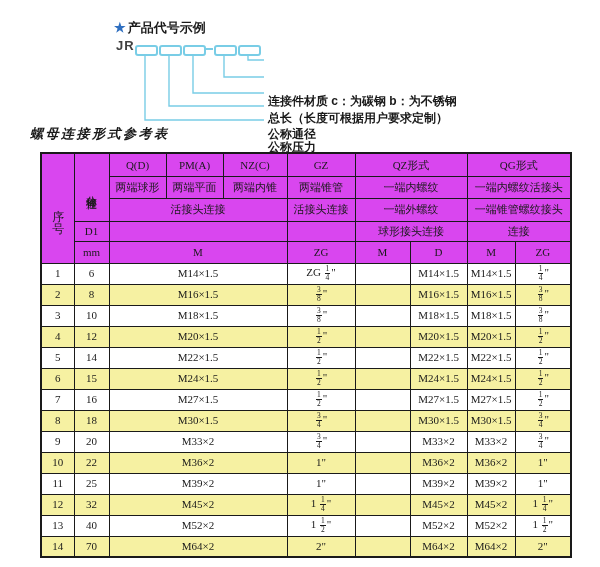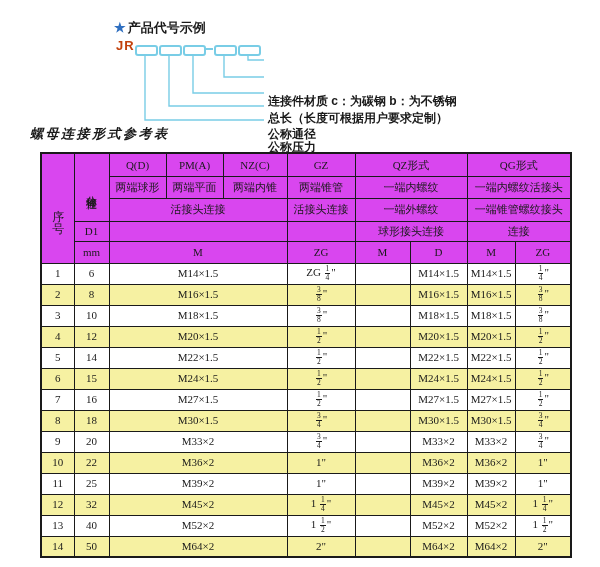--- a/index.html
+++ b/index.html
@@ -4,21 +4,21 @@
 <style>
   html,body{margin:0;padding:0;}
   body{
     width:600px;height:567px;position:relative;background:#ffffff;
     font-family:"Liberation Sans",sans-serif;color:#1a1a1a;overflow:hidden;
   }
   
   .diagram{position:absolute;left:0;top:0;width:600px;height:150px;padding-left:24px;}
   .star-title{position:absolute;left:114px;top:19px;font-size:13px;font-weight:bold;}
   .star-title .star{color:#2f6fc0;margin-right:2px;}
-  .jr{position:absolute;left:116px;top:38px;font-size:13px;font-weight:bold;color:#c2410c;letter-spacing:1px;}
+  .jr{position:absolute;left:116px;top:38px;font-size:13px;font-weight:bold;color:#404040;letter-spacing:1px;}
   .code-box{position:absolute;top:45px;width:19px;height:7px;border:2px solid #79cde6;border-radius:3px;background:#fff;}
   .cb1{left:135px}.cb2{left:159px}.cb3{left:183px}.cb4{left:214px}.cb5{left:238px}
   .code-dash{position:absolute;left:204px;top:48px;width:9px;height:2px;background:#79cde6;}
   .connectors{position:absolute;left:0;top:0;}
   .dlabel{position:absolute;left:268px;height:14px;font-size:12px;font-weight:bold;white-space:nowrap;margin-top:40px;}
   .dl1{top:53px}.dl2{top:70px}.dl3{top:86px}.dl4{top:99px}.dl5{top:113px}
   
   .tbl-title{
     position:absolute;left:30px;top:125px;font-size:13px;font-weight:bold;font-style:italic;
     font-family:"Liberation Serif",serif;letter-spacing:2.5px;
@@ -324,21 +324,21 @@
         <td></td>
         <td>M52×2</td>
         <td>M52×2</td>
         <td>1 <span class="frac">
             <span class="fn">1</span>
             <span class="fd">2</span>
           </span>"</td>
       </tr>
       <tr class="alt">
         <td>14</td>
-        <td>50</td>
+        <td>70</td>
         <td colspan="3">M64×2</td>
         <td>2"</td>
         <td></td>
         <td>M64×2</td>
         <td>M64×2</td>
         <td>2"</td>
       </tr>
     </tbody>
 </table>
 

